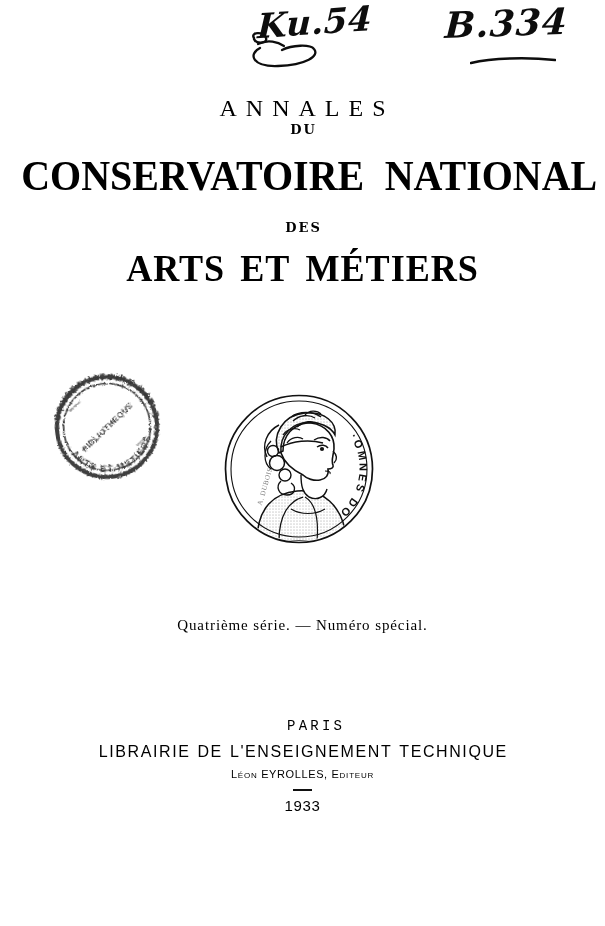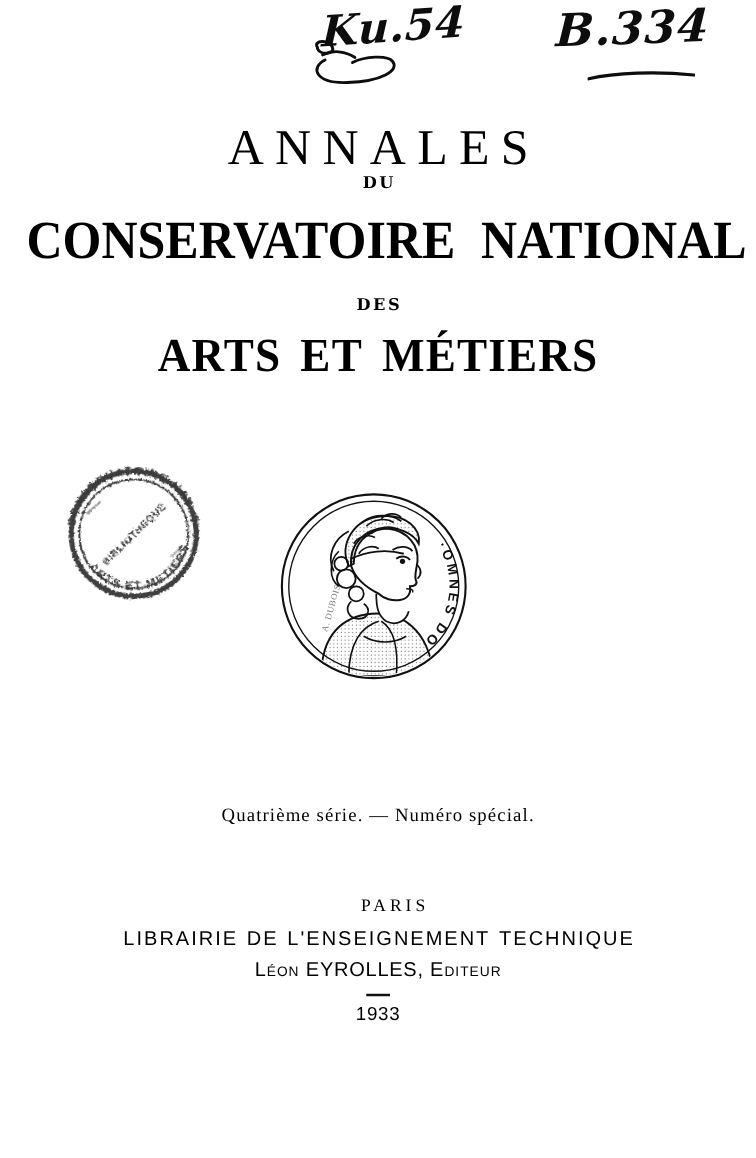--- a/index.html
+++ b/index.html
@@ -68,21 +68,21 @@
 
   
   .titleblock {
     position: absolute;
     left: 0;
     right: 0;
     top: 96px;
     text-align: center;
   }
   .t-annales {
-    font-size: 40px;
+    font-size: 24px;
     letter-spacing: 9px;
     text-indent: 9px;
     line-height: 1.08;
     font-weight: 400;
     font-family: "Liberation Serif", "DejaVu Serif", serif;
   }
   .t-du {
     font-size: 13px;
     font-weight: bold;
     letter-spacing: 2px;
@@ -142,49 +142,48 @@
   
   .series {
     position: absolute;
     left: 0;
     right: 0;
     top: 617px;
     text-align: center;
     font-size: 15px;
     letter-spacing: 0.9px;
     font-family: "Liberation Serif", "DejaVu Serif", serif;
-    margin-top: 28px;
   }
 
   
   .imprint {
     position: absolute;
     left: 0;
     right: 0;
     top: 718px;
     text-align: center;
   }
   .im-paris {
     font-size: 14px;
     letter-spacing: 3.2px;
     text-indent: 3.2px;
-    font-family: Liberation Serif, serif;
+    font-family: Liberation Mono, monospace;
     padding-left: 24px;
   }
   .im-librairie {
     font-size: 16px;
     letter-spacing: 1.6px;
     text-indent: 1.6px;
     margin-top: 9px;
     font-family: "Liberation Sans", sans-serif;
     white-space: nowrap;
   }
   .im-librairie .gap { display: inline-block; width: 7px; }
   .im-editor {
-    font-size: 16px;
+    font-size: 11px;
     margin-top: 7px;
     letter-spacing: 0.6px;
     font-family: "Liberation Sans", sans-serif;
   }
   .sc {
     font-variant: small-caps;
     letter-spacing: 0.8px;
   }
   .im-rule {
     width: 19px;

